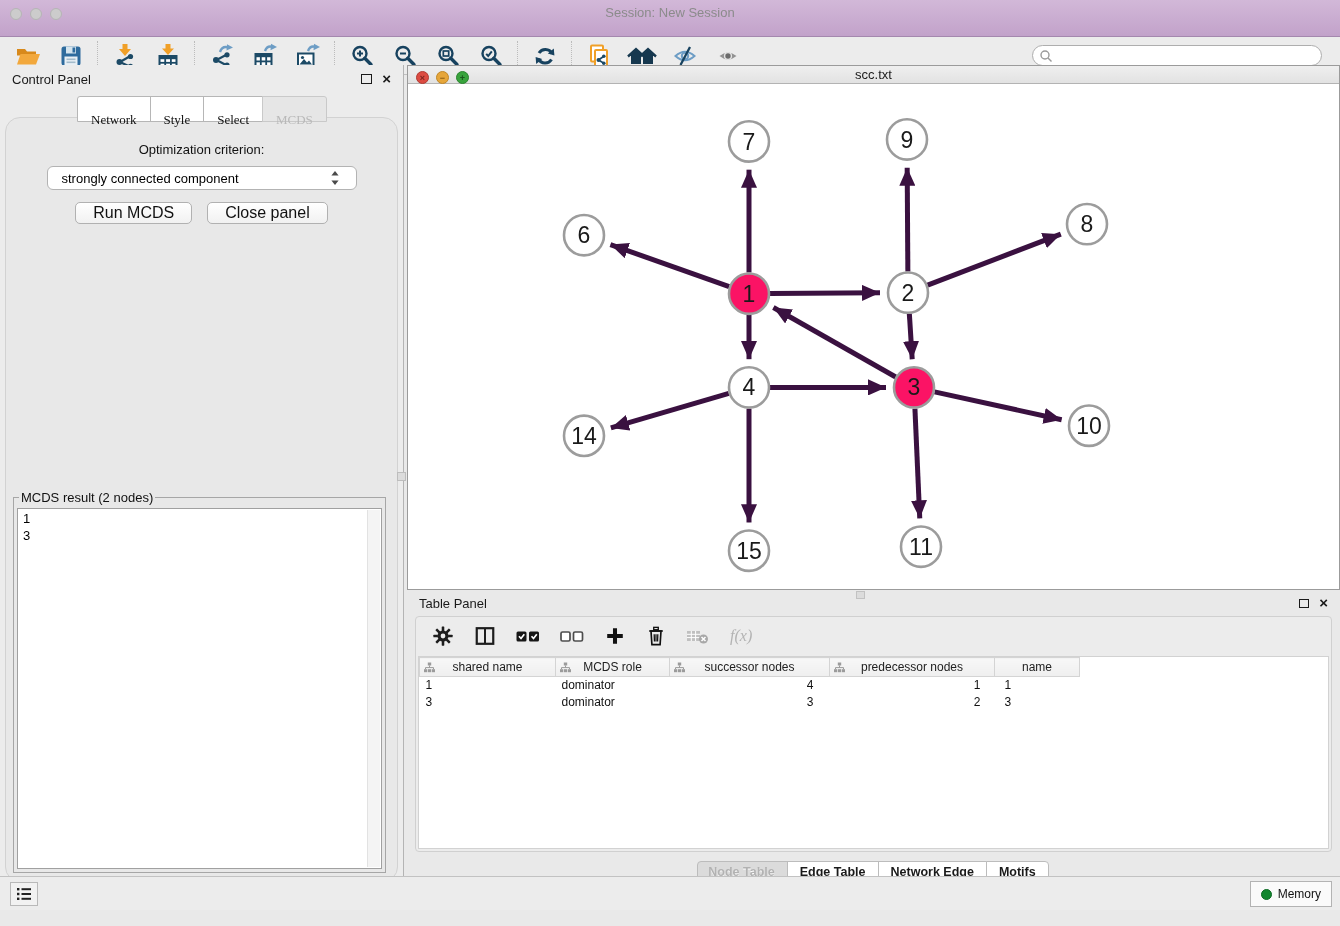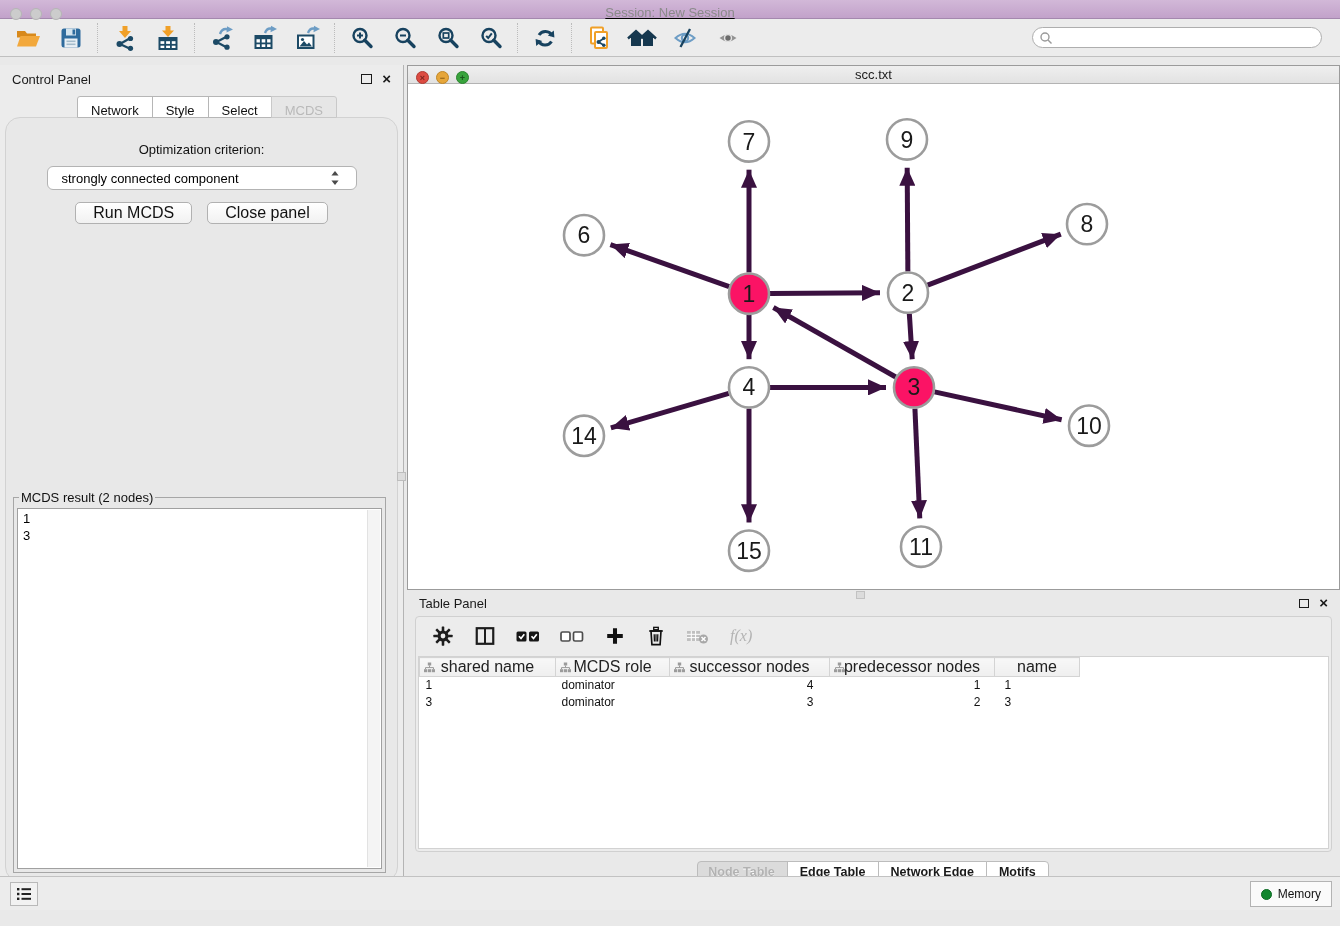--- a/index.html
+++ b/index.html
@@ -1,19 +1,19 @@
 <!DOCTYPE html>
 <html><head>
 <meta charset="utf-8">
 <style>
   * { box-sizing: border-box; margin: 0; padding: 0; }
   html,body { width:1340px; height:926px; font-family:"Liberation Sans", sans-serif; background:#e9e9e9; overflow:hidden; position:relative; }
 
   
-  .titlebar { height:19px; background:linear-gradient(#d2b8d8,#c2a2ca); border-bottom:1px solid #a488ae; position:relative;text-decoration:underline; }
+  .titlebar { height:37px; background:linear-gradient(#d2b8d8,#c2a2ca); border-bottom:1px solid #a488ae; position:relative; }
   .traffic-gray { position:absolute; left:10px; top:8px; display:flex; gap:8px; }
   .traffic-gray span { width:12px; height:12px; border-radius:50%; background:#cccccc; border:1px solid #b5b5b5; }
   .titlebar-title { text-align:center; line-height:26px; font-size:13px; color:#8b8b8b; }
 
   
   .toolbar { height:38px; background:#ececec; border-bottom:1px solid #c0c0c0; display:flex; align-items:center; padding:0 6px; }
   .tbtn { width:43px; height:32px; display:flex; align-items:center; justify-content:center; cursor:default; }
   .tsep { width:0; height:30px; border-left:1px dotted #bcbcbc; margin:0 5px; }
   .search-wrap { margin-left:auto; margin-right:12px; position:relative; }
   .search-input { width:290px; height:21px; border:1px solid #aeaeae; border-radius:11px; background:#fff; padding-left:24px; font-size:12px; outline:none; }
@@ -23,21 +23,21 @@
   .main { position:absolute; top:65px; left:0; right:0; bottom:34px; display:flex; }
 
   
   .control-panel { width:404px; background:#ececec; border-right:1px solid #b4b4b4; position:relative; flex:none; }
   .cp-header { height:28px; display:flex; align-items:center; padding:0 12px; }
   .panel-title { font-size:13px; color:#1a1a1a; }
   .panel-header-btns { margin-left:auto; display:flex; align-items:center; gap:10px; }
   .float-glyph { width:11px; height:10px; border:1.6px solid #1a1a1a; display:inline-block; }
   .close-glyph { font-size:15px; font-weight:bold; color:#1a1a1a; line-height:10px; }
   .cp-tabs { position:absolute; top:31px; left:78px; display:flex; z-index:2; }
-  .cp-tab { height:22px; line-height:21px; padding:3px 13px; font-size:13px; background:#fff; border:1px solid #b6b6b6; margin-left:-1px; color:#111; }
+  .cp-tab { height:22px; line-height:21px; padding:12px 13px; font-size:13px; background:#fff; border:1px solid #b6b6b6; margin-left:-1px; color:#111;font-family:Liberation Serif, serif; }
   .cp-tab:first-child { border-radius:3px 0 0 0; }
   .cp-tab:last-child { border-radius:0 3px 0 0; }
   .cp-tab.active { background:#e6e6e6; color:#b9b9b9; border-color:#c9c9c9; }
   .cp-content { position:absolute; top:52px; left:5px; right:5px; bottom:10px; background:#e8e8e8; border:1px solid #d2d2d2; border-radius:15px; }
   .opt-label { margin-top:24px; text-align:center; font-size:13px; color:#111; }
   .dropdown { margin:9px auto 0; width:310px; height:24px; background:#fff; border:1px solid #b3b3b3; border-radius:6px; display:flex; align-items:center; padding:0 16px 0 14px; font-size:13px; }
   .dropdown-value { flex:1; }
   .btn-row { display:flex; justify-content:center; gap:15px; margin-top:12px; }
   .mac-btn { height:22px; padding:0 17px; background:linear-gradient(#ffffff,#f1f1f1); border:1px solid #b1b1b1; border-radius:5px; font-size:16px; color:#111; display:flex; align-items:center; }
   .result-fieldset { position:absolute; left:7px; right:11px; top:372px; bottom:8px; border:1px solid #a6a6a6; padding:3px; background:#e8e8e8; }
@@ -61,21 +61,21 @@
 
   
   .table-panel { flex:1; position:relative; margin-left:3px; }
   .tp-header { height:26px; display:flex; align-items:center; padding:0 12px; }
   .tp-box { position:absolute; top:26px; left:8px; right:8px; bottom:40px; background:#ececec; border:1px solid #d0d0d0; border-radius:4px; }
   .tp-toolbar { height:38px; display:flex; align-items:center; gap:20px; padding:0 16px; }
   .tp-toolbar .ticon { display:flex; align-items:center; justify-content:center; }
   .fx-label { font-family:"Liberation Serif", serif; font-style:italic; font-size:16px; color:#b3b3b3; }
   .tp-table-area { position:absolute; top:39px; left:2px; right:2px; bottom:2px; background:#fff; border:1px solid #d2d2d2; overflow:hidden; }
   table.nt { border-collapse:collapse; table-layout:fixed; }
-  table.nt th { height:19px; background:linear-gradient(#f8f8f8,#efefef); border:1px solid #d4d4d4; font-weight:normal; font-size:16px; color:#222; position:relative; }
+  table.nt th { height:19px; background:linear-gradient(#f8f8f8,#efefef); border:1px solid #d4d4d4; font-weight:normal; font-size:12px; color:#222; position:relative; }
   table.nt th .th-inner { display:flex; align-items:center; justify-content:center; gap:4px; }
   table.nt th .th-icon { position:absolute; left:4px; top:4px; }
   table.nt td { height:17px; font-size:12px; color:#111; white-space:nowrap; overflow:hidden; }
   .tp-tabs { position:absolute; bottom:9px; left:0; right:0; display:flex; justify-content:center; }
   .tp-tab { height:22px; line-height:21px; padding:0 12px; font-size:12.5px; font-weight:bold; background:#fff; border:1px solid #bcbcbc; margin-left:-1px; color:#1a1a1a; }
   .tp-tab:first-child { border-radius:4px 0 0 4px; }
   .tp-tab:last-child { border-radius:0 4px 4px 0; }
   .tp-tab.active { background:#dbdbdb; color:#b2b2b2; text-shadow:0 1px 0 rgba(255,255,255,.9);padding-left:10px; }
 
   

